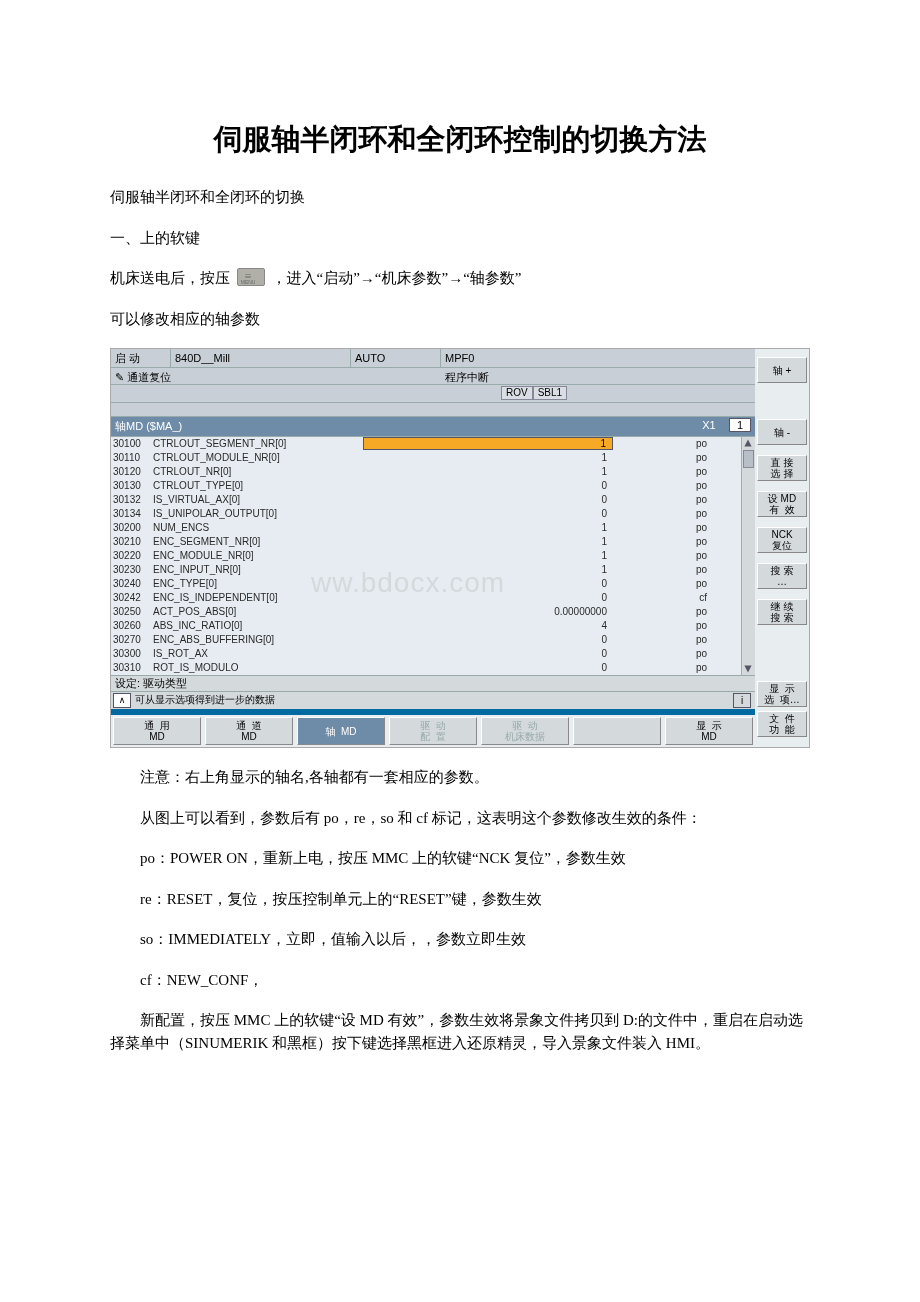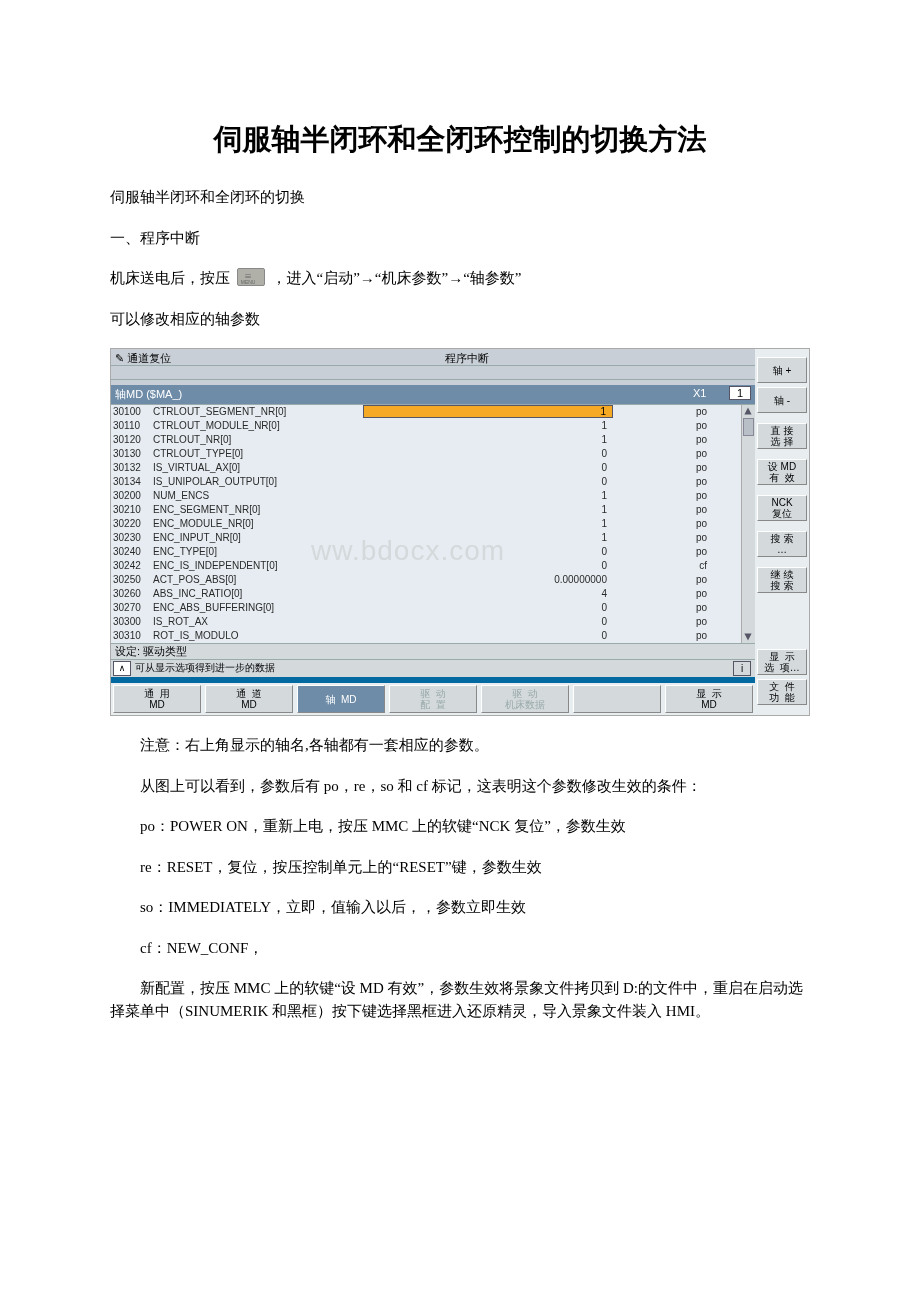--- a/index.html
+++ b/index.html
@@ -115,21 +115,21 @@
     background: #6e8ca8;
     color: #fff;
   }
   .hmi-filter .flabel {
     width: 330px;
     padding: 2px 4px;
   }
   .hmi-filter .fspace { flex: 1; }
   .hmi-filter .faxis {
     width: 40px;
-    text-align: left;
+    text-align: center;
     padding: 2px 4px;
   }
   .hmi-filter .fval {
     width: 22px;
     background: #fff;
     color: #000;
     text-align: center;
     margin: 1px 4px 1px 0;
     border: 1px solid #556;
     height: 14px;
@@ -281,37 +281,49 @@
     letter-spacing: 1px;
     pointer-events: none;
   }
 </style>
 </head>
 <body>
 
 <h1 class="doc-title">伺服轴半闭环和全闭环控制的切换方法</h1>
 
 <p class="para">伺服轴半闭环和全闭环的切换</p>
-<p class="para">一、程序中断</p>
+<p class="para">一、上的软键</p>
 <p class="para">
   <span>机床送电后，按压</span>
   <span class="inline-icon"></span>
   <span>，进入“启动”→“机床参数”→“轴参数”</span>
 </p>
 <p class="para">可以修改相应的轴参数</p>
 
 <div class="hmi">
   <div class="hmi-row">
     <div style="flex:1;">
+      <div class="hmi-row hmi-header">
+        <div class="hmi-cell start">启  动</div>
+        <div class="hmi-cell prog">840D__Mill</div>
+        <div class="hmi-cell mode">AUTO</div>
+        <div class="hmi-cell mpf">MPF0</div>
+      </div>
       <div class="hmi-row hmi-sub">
         <div class="reset">
           <span>✎</span>
           <span>通道复位</span>
         </div>
         <div class="status">程序中断</div>
+      </div>
+      <div class="hmi-row">
+        <div class="hmi-badges">
+          <span class="badge">ROV</span>
+          <span class="badge">SBL1</span>
+        </div>
       </div>
       <div style="height:14px;background:#c8cfd6;border-bottom:1px solid #9aa;"></div>
     </div>
     <div class="hmi-right" style="width:54px;">
       <div class="rgap"></div>
       <div class="rkey">轴 +</div>
     </div>
   </div>
 
   <div class="hmi-row">

